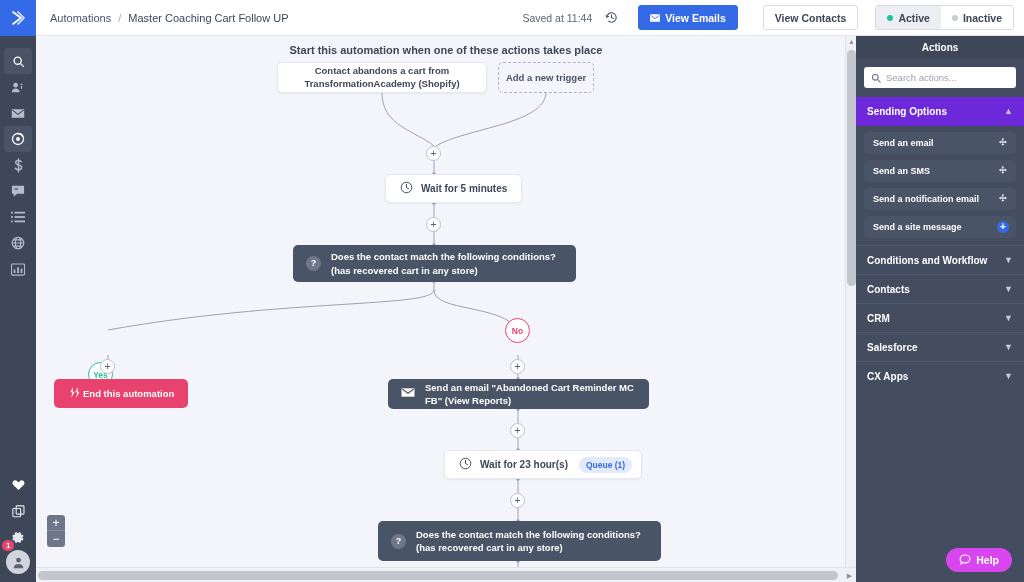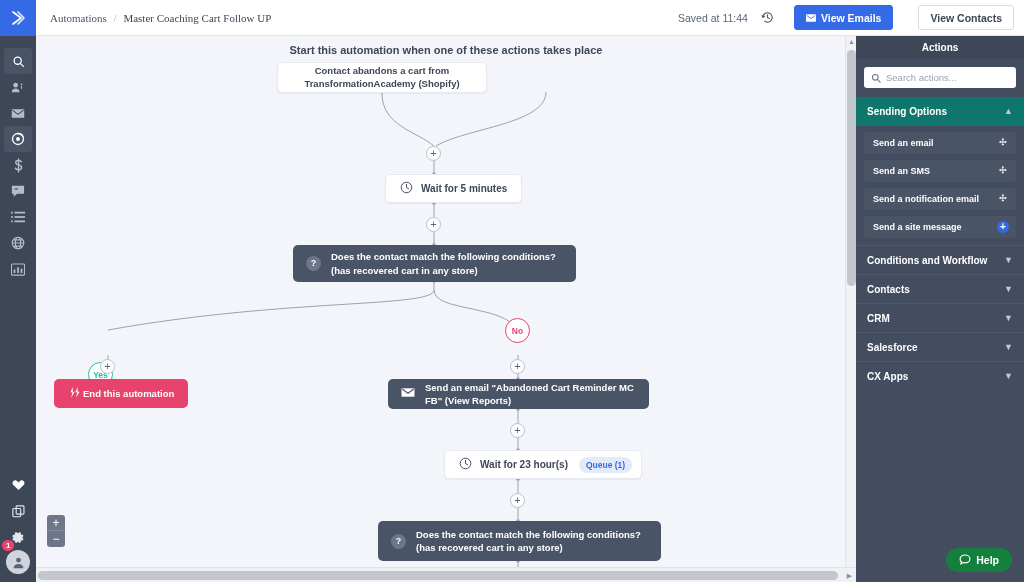--- a/index.html
+++ b/index.html
@@ -41,21 +41,21 @@
     background: #e8436e; color: #fff; font-size: 8px; line-height: 11px;
     border-radius: 7px; padding: 0 4px; font-weight: bold;
   }
 
   
   #topbar {
     position: absolute; left: 36px; top: 0; width: 988px; height: 36px;
     background: #ffffff; border-bottom: 1px solid #e4e7ee;
     display: flex; align-items: center; z-index: 20;
   }
-  #breadcrumb { margin-left: 14px; font-size: 11px; color: #4a5467; white-space: nowrap; font-family: Liberation Serif, serif; }
+  #breadcrumb { margin-left: 14px; font-size: 11px; color: #4a5467; white-space: nowrap; }
   #breadcrumb .crumb-sep { color: #a8afbd; margin: 0 4px; }
   #breadcrumb .crumb-current { color: #3d4757; }
   .topbar-right { margin-left: auto; display: flex; align-items: center; margin-right: 10px; gap: 8px; }
   #saved-text { font-size: 10.5px; color: #5a6476; margin-right: 5px; white-space: nowrap; }
   #history-icon { color: #4a5467; display: flex; align-items: center; margin-right: 12px; }
   .tb-btn {
     height: 25px; display: flex; align-items: center; gap: 5px;
     font-size: 10.5px; font-weight: bold; padding: 0 11px; border-radius: 3px;
     white-space: nowrap; cursor: pointer;
   }
@@ -191,38 +191,38 @@
   #search-actions-input {
     border: none; outline: none; font-size: 9.5px; color: #3d4757; width: 100%;
     font-family: "Liberation Sans", sans-serif; background: transparent;
   }
   #search-actions-input::placeholder { color: #9aa1ae; }
   .group-header {
     height: 29px; display: flex; align-items: center; justify-content: space-between;
     padding: 0 11px; font-size: 10px; font-weight: bold; color: #fff;
     border-top: 1px solid #4e586b; cursor: pointer;
   }
-  .group-header.expanded { background: #0f766e; border-top: none; }
+  .group-header.expanded { background: #6d28d9; border-top: none; }
   .chev { color: #c3c9d4; font-size: 9px; line-height: 1; }
   .action-list { background: #434d5f; padding: 6px 8px 7px 8px; display: flex; flex-direction: column; gap: 6px; }
   .action-item {
     height: 22px; background: #4a5467; border-radius: 3px;
     display: flex; align-items: center; justify-content: space-between;
     padding: 0 7px 0 9px; font-size: 9px; font-weight: bold; color: #fff; cursor: grab;
   }
   .drag-icon { color: #fff; display: flex; align-items: center; }
   .plus-circle {
     width: 12px; height: 12px; border-radius: 50%; background: #356ae6; color: #fff;
     display: flex; align-items: center; justify-content: center; font-size: 10px; line-height: 1;
   }
 
   
   #help-button {
     position: absolute; right: 12px; bottom: 10px; height: 24px;
-    background: #15803d; color: #fff; border-radius: 13px;
+    background: #d946ef; color: #fff; border-radius: 13px;
     display: flex; align-items: center; gap: 5px; padding: 0 13px;
     font-size: 10.5px; font-weight: bold; z-index: 40; cursor: pointer;
   }
 </style>
 </head>
 <body>
 
 <div id="app">
 
   <div id="left-rail">
@@ -349,20 +349,30 @@
         <span>
           <svg width="10" height="8" viewBox="0 0 12 9" fill="#fff">
               <rect width="12" height="9" rx="1"></rect>
               <path d="M1 1.4 6 5.2 11 1.4" fill="none" stroke="#356ae6" stroke-width="1"></path>
             </svg>
         </span>
         <span>View Emails</span>
       </div>
       <div class="tb-btn" id="view-contacts-button">
         <span>View Contacts</span>
+      </div>
+      <div id="status-toggle">
+        <div class="status-seg on">
+          <span class="dot green"></span>
+          <span>Active</span>
+        </div>
+        <div class="status-seg off">
+          <span class="dot grey"></span>
+          <span>Inactive</span>
+        </div>
       </div>
     </div>
   </div>
 
   <div id="canvas">
     <div id="canvas-inner">
 
       <div id="flow-title">Start this automation when one of these actions takes place</div>
 
       <svg id="wires" viewBox="0 0 820 546">
@@ -409,20 +419,23 @@
             <circle cx="482" cy="443" r="1.8"></circle>
           <circle cx="482" cy="485" r="1.8"></circle>
             <circle cx="482" cy="525" r="1.8"></circle>
           <circle cx="72" cy="343" r="1.8"></circle>
         </g>
       </svg>
 
       <div class="node trigger-box" style="left:241px; top:26px; width:210px; height:31px;">
         <span>Contact abandons a cart from TransformationAcademy (Shopify)</span>
       </div>
+      <div class="node trigger-add" style="left:462px; top:26px; width:96px; height:31px;">
+        <span>Add a new trigger</span>
+      </div>
 
       <div class="node plus-node" style="left:390px; top:110px;">
         <span>+</span>
       </div>
 
       <div class="node white-node" style="left:349px; top:138px;">
         <span>
           <svg width="13" height="13" viewBox="0 0 16 16" fill="none" stroke="#3d4757" stroke-width="1.2">
               <circle cx="8" cy="8" r="6.5"></circle>
               <path d="M8 4.2V8l2.6 1.6" stroke-linecap="round"></path>

